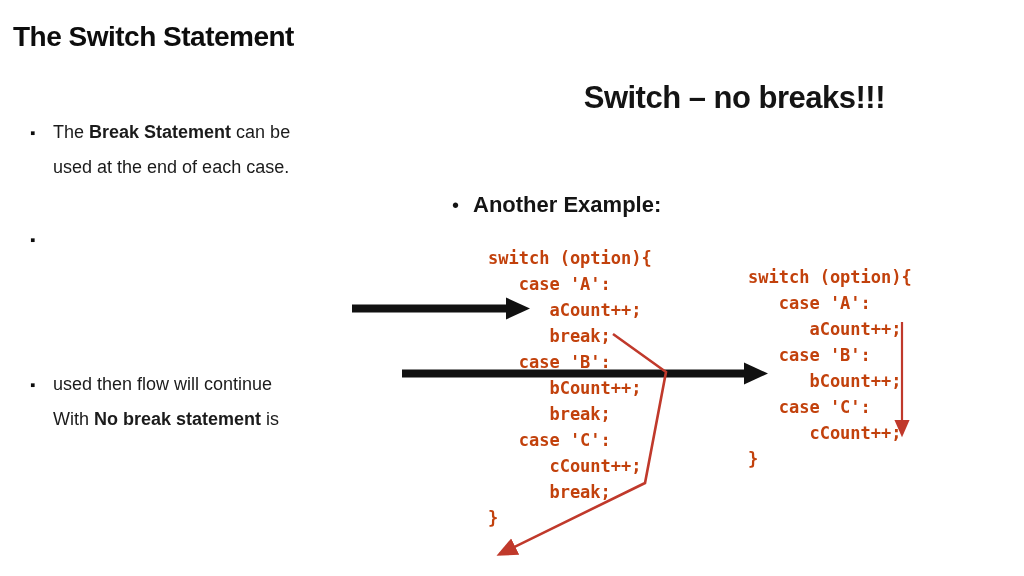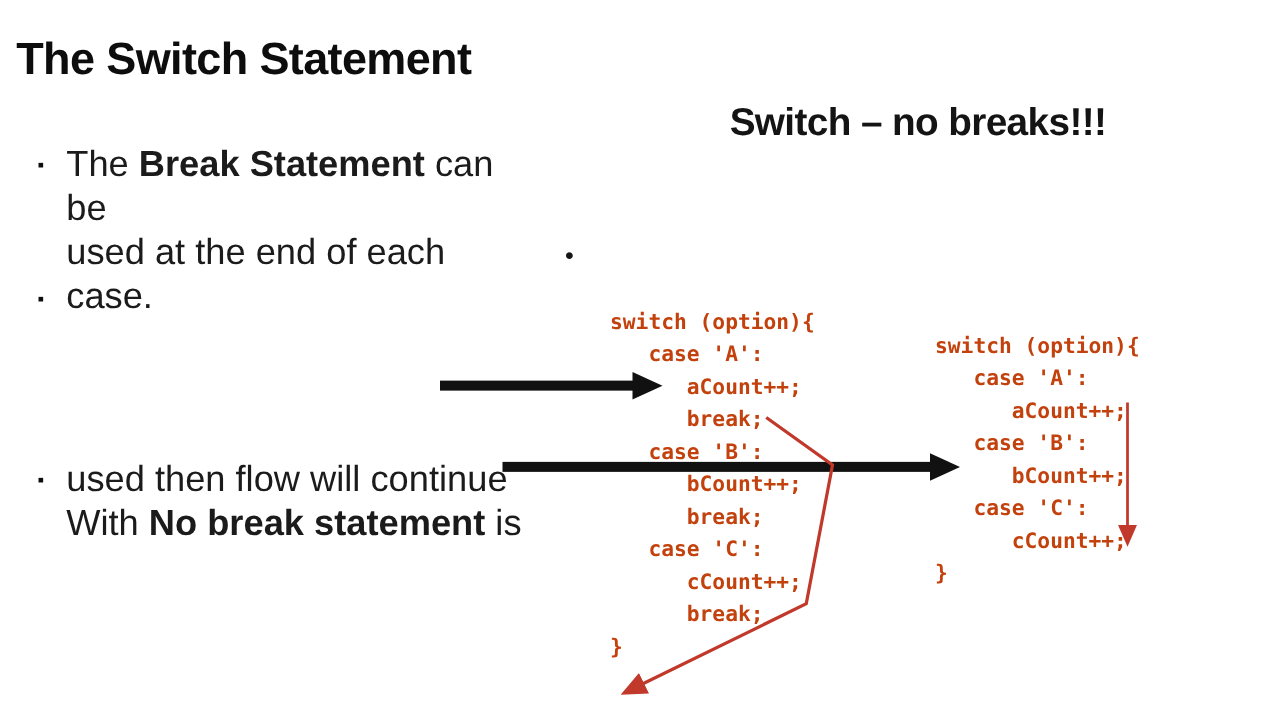--- a/index.html
+++ b/index.html
@@ -5,31 +5,31 @@
   html,body{margin:0;padding:0;}
   body{
     width:1024px;height:576px;position:relative;overflow:hidden;
     background:#ffffff;
     font-family:"Liberation Sans", sans-serif;
     color:#1b1b1b;
   }
   
   .slide-title{
     position:absolute;left:13px;top:2px;
-    font-size:36px;font-weight:700;letter-spacing:-0.5px;
+    font-size:28px;font-weight:700;letter-spacing:-0.5px;
     color:#0d0d0d;white-space:nowrap;
   }
   
   .bullets{position:absolute;left:30px;top:0;width:400px;}
   .bullet-item{position:absolute;display:flex;align-items:flex-start;}
   .bullet-item .marker{
     font-size:15px;line-height:35px;width:23px;flex:0 0 23px;
     color:#0d0d0d;
   }
-  .bullet-text{font-size:29px;line-height:35px;color:#1b1b1b;}
+  .bullet-text{font-size:18px;line-height:35px;color:#1b1b1b;}
   .bullet-text .seg-b{font-weight:700;}
   .bullet-text .seg-bi{font-weight:700;font-style:italic;}
   
   .embed-heading{
     position:absolute;left:555px;top:80px;width:330px;
     text-align:right;font-size:31px;font-weight:700;color:#141414;
     white-space:nowrap;letter-spacing:-0.5px;
   }
   .embed-sub{
     position:absolute;left:452px;top:190px;
@@ -73,20 +73,21 @@
         <div><span>used then flow will continue</span></div>
         <div><span>With </span><span class="seg-b">No break statement</span><span> is</span></div>
       </div>
     </div>
   </div>
 
 <div class="embed-heading">Switch – no breaks!!!</div>
 
 <div class="embed-sub">
   <span class="marker">•</span>
+  <span class="sub-label">Another Example:</span>
 </div>
 
 <div class="code code-left" id="code-left"><div>switch (option){</div><div>   case 'A':</div><div>      aCount++;</div><div>      break;</div><div>   case 'B':</div><div>      bCount++;</div><div>      break;</div><div>   case 'C':</div><div>      cCount++;</div><div>      break;</div><div>}</div></div>
 <div class="code code-right" id="code-right"><div>switch (option){</div><div>   case 'A':</div><div>      aCount++;</div><div>   case 'B':</div><div>      bCount++;</div><div>   case 'C':</div><div>      cCount++;</div><div>}</div></div>
 
 <svg class="overlay" viewBox="0 0 1024 576" xmlns="http://www.w3.org/2000/svg">
   <defs>
     <marker id="redhead" orient="auto" markerWidth="9" markerHeight="8" refX="6.5" refY="3.5">
       <path d="M0,0 L8,3.5 L0,7 Z" fill="#c0392b"></path>
     </marker>

